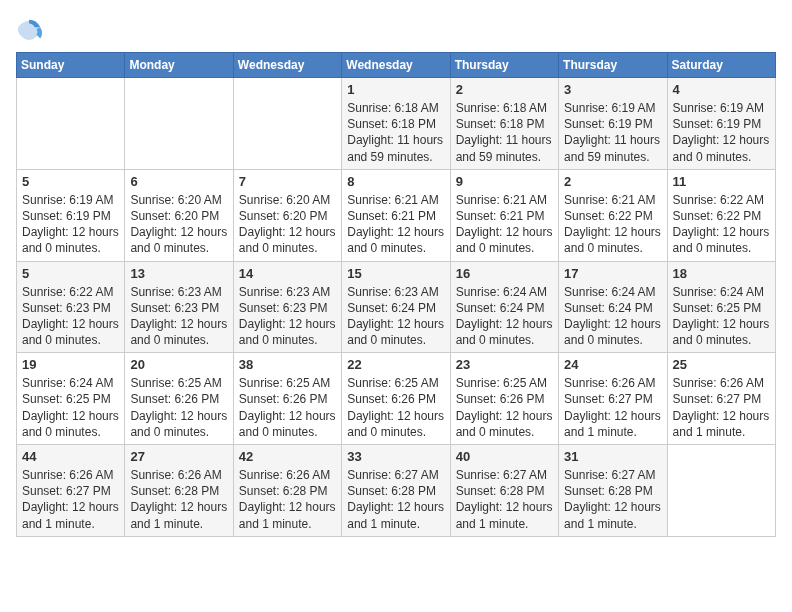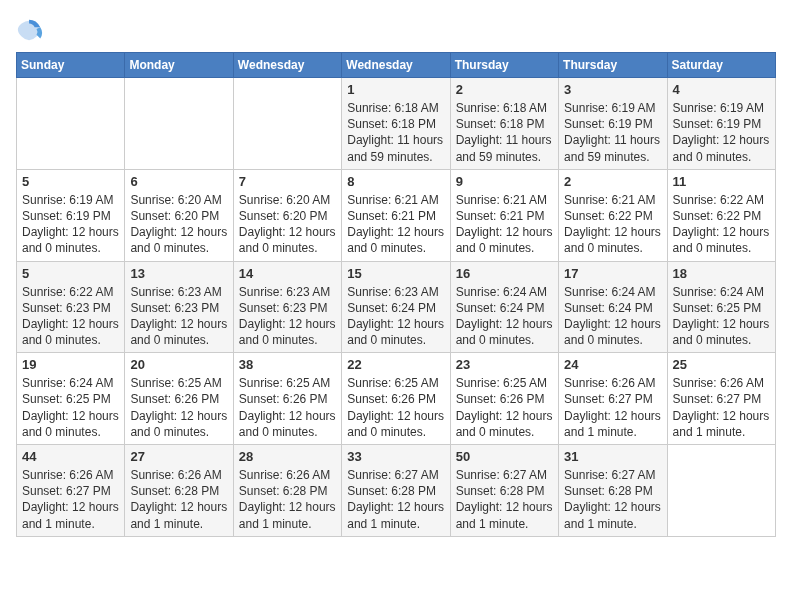--- a/index.html
+++ b/index.html
@@ -234,29 +234,29 @@
       <tr>
         <td>
           <div class="day-number">44</div>
           <div class="day-info">Sunrise: 6:26 AM<br>Sunset: 6:27 PM<br>Daylight: 12 hours and 1 minute.</div>
         </td>
         <td>
           <div class="day-number">27</div>
           <div class="day-info">Sunrise: 6:26 AM<br>Sunset: 6:28 PM<br>Daylight: 12 hours and 1 minute.</div>
         </td>
         <td>
-          <div class="day-number">28</div>
+          <div class="day-number">42</div>
           <div class="day-info">Sunrise: 6:26 AM<br>Sunset: 6:28 PM<br>Daylight: 12 hours and 1 minute.</div>
         </td>
         <td>
           <div class="day-number">33</div>
           <div class="day-info">Sunrise: 6:27 AM<br>Sunset: 6:28 PM<br>Daylight: 12 hours and 1 minute.</div>
         </td>
         <td>
-          <div class="day-number">50</div>
+          <div class="day-number">40</div>
           <div class="day-info">Sunrise: 6:27 AM<br>Sunset: 6:28 PM<br>Daylight: 12 hours and 1 minute.</div>
         </td>
         <td>
           <div class="day-number">31</div>
           <div class="day-info">Sunrise: 6:27 AM<br>Sunset: 6:28 PM<br>Daylight: 12 hours and 1 minute.</div>
         </td>
         <td class="empty-cell"></td>
       </tr>
     </tbody>
 </table>

